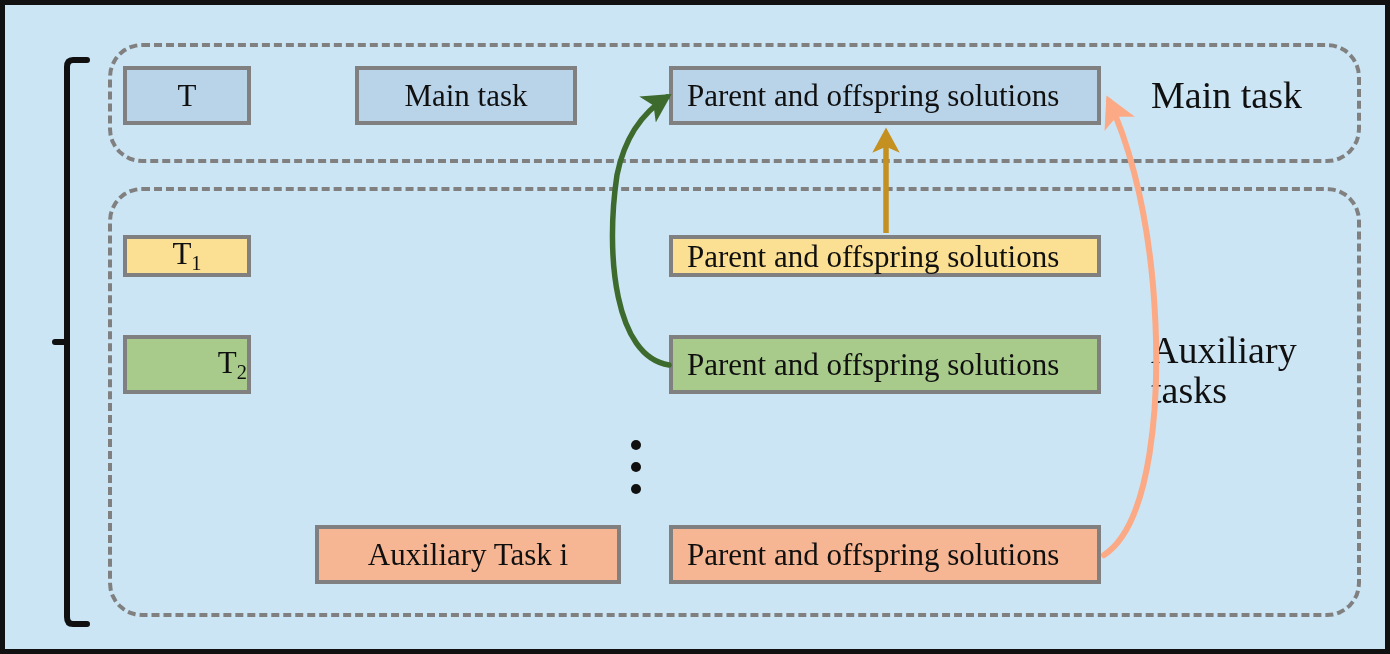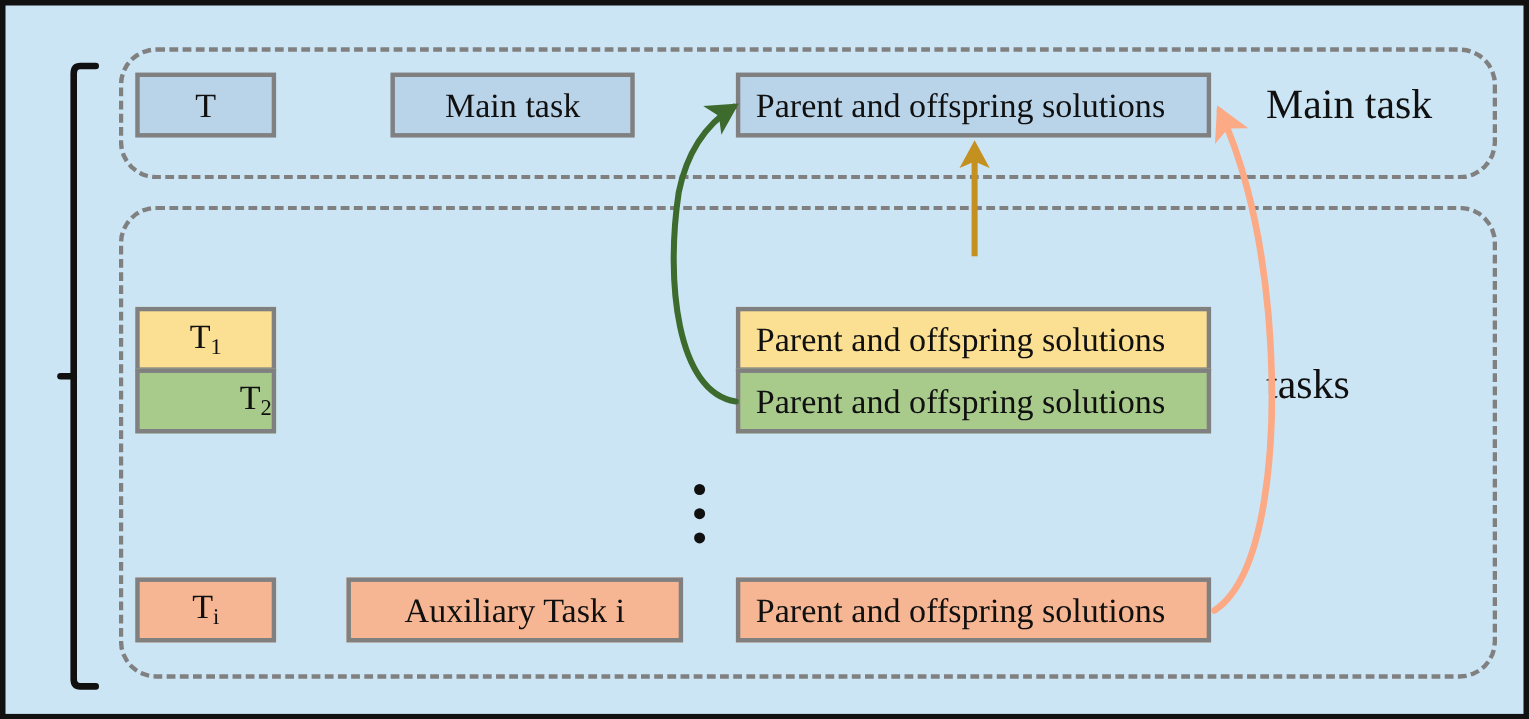--- a/index.html
+++ b/index.html
@@ -48,21 +48,21 @@
   .c-green  { background: #a8cb8c; }
   .c-orange { background: #f6b693; }
 
   
   .col-t    { left: 118px; width: 128px; }
   .col-name { left: 310px; width: 306px; }
   .col-sol  { left: 664px; width: 432px; }
   .col-name-main { left: 350px; width: 222px; }
 
   .row-0 { top: 61px;  height: 59px; }
-  .row-1 { top: 230px; height: 59px; margin-top: 44px; }
+  .row-1 { top: 230px; height: 42px; }
   .row-2 { top: 330px; height: 59px; justify-content: flex-end; }
   .row-3 { top: 520px; height: 59px; }
 
   
   .side-label {
     position: absolute;
     font-size: 38px;
     color: #101010;
     line-height: 1.06;
   }
@@ -133,41 +133,39 @@
 
   <div class="node c-green col-t row-2">
       <span><span>T</span><span class="sub">2</span></span>
     </div>
 
 
   <div class="node c-green col-sol row-2 left">
       <span>Parent and offspring solutions</span>
     </div>
 
-  <div class="node c-orange col-t row-3">
-      <span><span>T</span><span class="sub">i</span></span>
-    </div>
 
   <div class="node c-orange col-name row-3">
       <span>Auxiliary Task i</span>
     </div>
 
   <div class="node c-orange col-sol row-3 left">
       <span>Parent and offspring solutions</span>
     </div>
 
   <div id="ellipsis">
     <i></i>
     <i></i>
     <i></i>
   </div>
 
   <div class="side-label" id="label-main-task">Main task</div>
 
   <div class="side-label" id="label-aux-tasks">
+    <div>Auxiliary</div>
     <div>tasks</div>
   </div>
 
   <svg id="overlay" viewBox="0 0 1390 654">
     <defs>
       <marker id="head-green" markerWidth="6" markerHeight="6" refX="4.2" refY="3" orient="auto" markerUnits="strokeWidth">
         <path d="M0,0.2 L5.2,3 L0,5.8 L1.3,3 Z" fill="#3d6b2e"></path>
       </marker>
       <marker id="head-gold" markerWidth="5" markerHeight="5" refX="3.6" refY="2.5" orient="auto" markerUnits="strokeWidth">
         <path d="M0,0 L4.6,2.5 L0,5 L1.1,2.5 Z" fill="#c4901f"></path>

